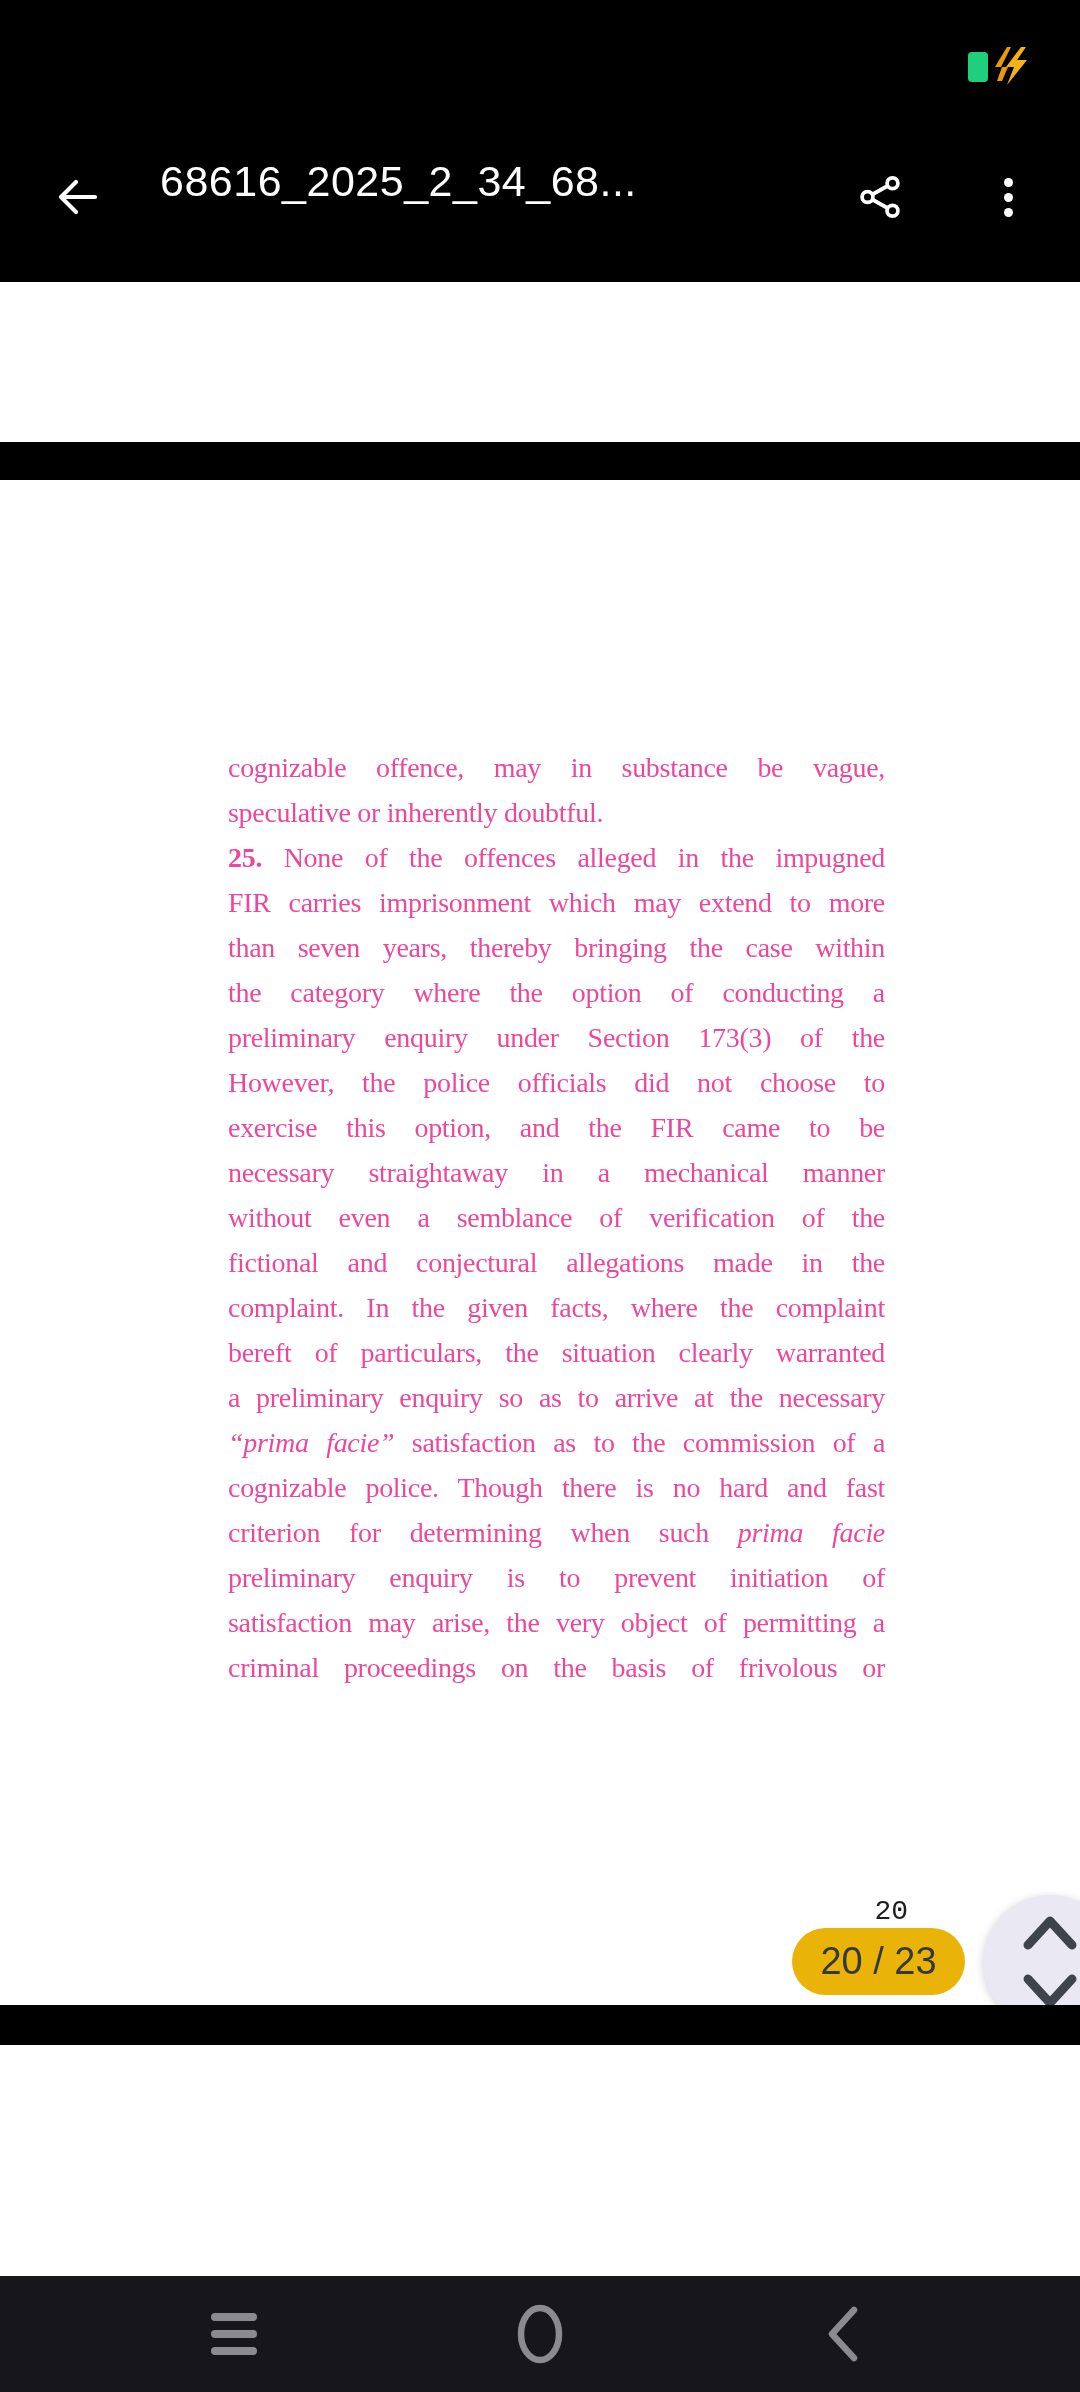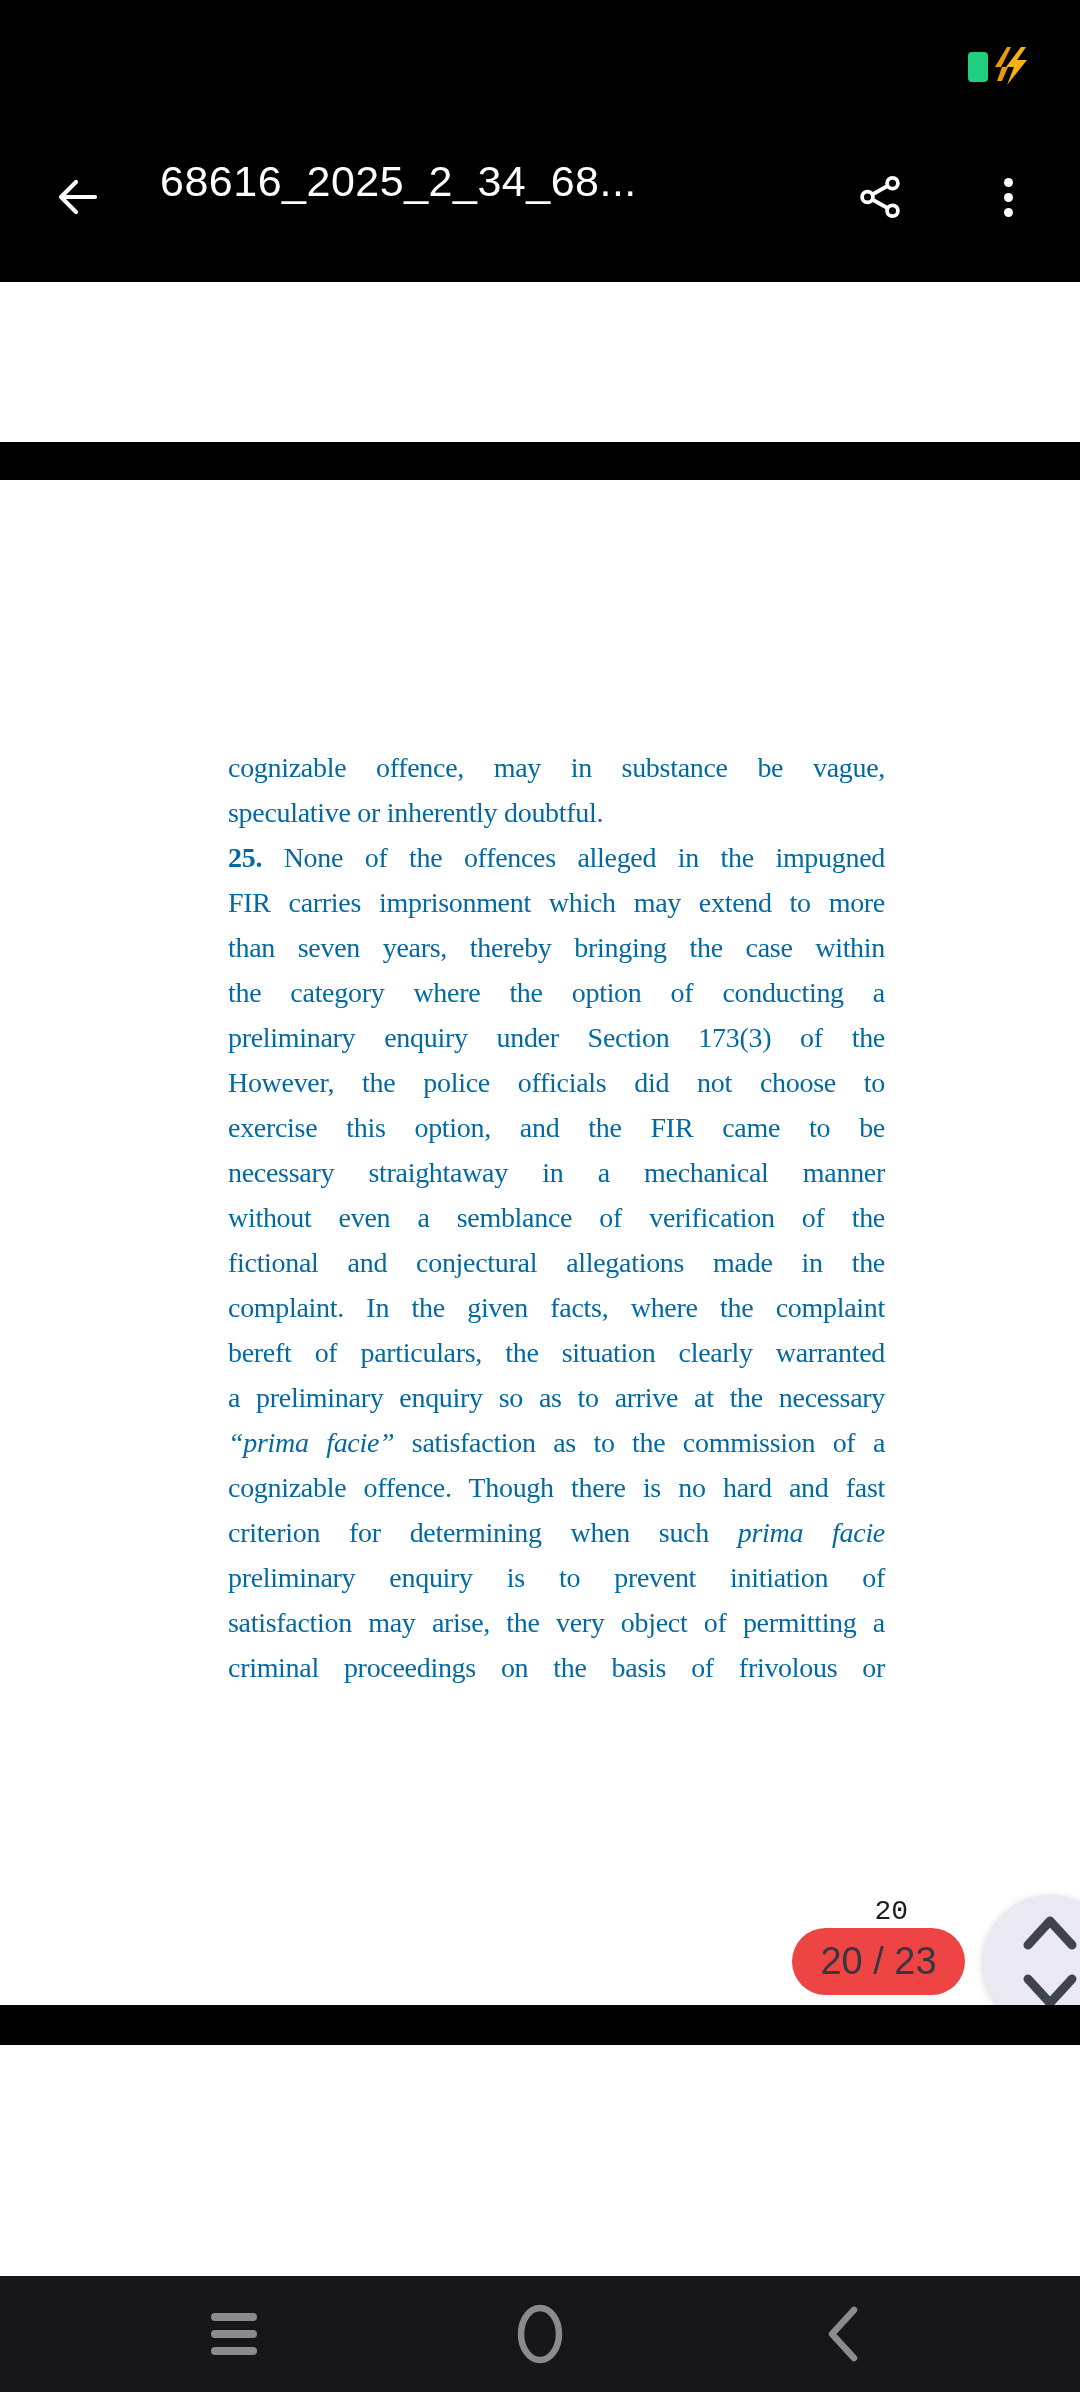--- a/index.html
+++ b/index.html
@@ -15,30 +15,30 @@
   .appbar-share{position:absolute;left:855px;top:172px;width:50px;height:50px;cursor:pointer;}
   .appbar-menu{position:absolute;left:986px;top:170px;width:44px;height:54px;cursor:pointer;display:flex;
                flex-direction:column;align-items:center;justify-content:center;gap:6px;}
   .appbar-menu i{width:9px;height:9px;border-radius:50%;background:#fff;}
   
   .page19-strip{position:absolute;left:0;top:282px;width:1080px;height:160px;background:#fff;}
   .pgnum{position:absolute;font-family:Liberation Mono, monospace;color:#1d1d1d;text-align:right;}
   .pg19{left:830px;top:336px;width:80px;font-size:31px;}
   .gap1{position:absolute;left:0;top:442px;width:1080px;height:38px;background:#000;}
   .page20{position:absolute;left:0;top:480px;width:1080px;height:1525px;background:#fff;}
-  .doc-text{position:absolute;left:228px;top:265px;width:657px;color:#0369a1;
+  .doc-text{position:absolute;left:228px;top:265px;width:657px;color:#ec4899;
             font-family:"Liberation Serif",serif;font-size:28px;letter-spacing:-0.3px;}
   .doc-line{height:45px;line-height:45px;text-align:left;}
   .doc-line.j{text-align:justify;text-align-last:justify;}
   .doc-line .b{font-weight:bold;}
   .doc-line .i{font-style:italic;}
   .pg20{left:832px;top:1896px;width:76px;font-size:28px;}
   
   .pager-chip{position:absolute;left:792px;top:1928px;width:173px;height:67px;border-radius:34px;
-              background:#ef4444;display:flex;align-items:center;justify-content:center;
+              background:#eab308;display:flex;align-items:center;justify-content:center;
               color:#343841;font-size:38px;}
   .scroll-fab{position:absolute;left:983px;top:1895px;width:134px;height:134px;border-radius:50%;
               background:#eae8f2;box-shadow:0 2px 8px rgba(0,0,0,.18);cursor:pointer;
               display:flex;align-items:center;justify-content:center;}
   .gap2{position:absolute;left:0;top:2005px;width:1080px;height:40px;background:#000;}
   
   .navbar{position:absolute;left:0;top:2276px;width:1080px;height:116px;background:#17171b;}
   .nav-btn{position:absolute;top:0;width:160px;height:116px;display:flex;align-items:center;justify-content:center;cursor:pointer;}
   .nav-recents{left:154px;}
   .nav-home{left:460px;}
@@ -96,21 +96,21 @@
         <div class="doc-line j"><span>preliminary enquiry under Section 173(3) of the</span></div>
         <div class="doc-line j"><span>However, the police officials did not choose to</span></div>
         <div class="doc-line j"><span>exercise this option, and the FIR came to be</span></div>
         <div class="doc-line j"><span>necessary straightaway in a mechanical manner</span></div>
         <div class="doc-line j"><span>without even a semblance of verification of the</span></div>
         <div class="doc-line j"><span>fictional and conjectural allegations made in the</span></div>
         <div class="doc-line j"><span>complaint. In the given facts, where the complaint</span></div>
         <div class="doc-line j"><span>bereft of particulars, the situation clearly warranted</span></div>
         <div class="doc-line j"><span>a preliminary enquiry so as to arrive at the necessary</span></div>
         <div class="doc-line j"><span class="i">“prima facie”</span><span> satisfaction as to the commission of a</span></div>
-        <div class="doc-line j"><span>cognizable offence. Though there is no hard and fast</span></div>
+        <div class="doc-line j"><span>cognizable police. Though there is no hard and fast</span></div>
         <div class="doc-line j"><span>criterion for determining when such </span><span class="i">prima facie</span></div>
         <div class="doc-line j"><span>preliminary enquiry is to prevent initiation of</span></div>
         <div class="doc-line j"><span>satisfaction may arise, the very object of permitting a</span></div>
         <div class="doc-line j"><span>criminal proceedings on the basis of frivolous or</span></div>
       </div>
   </div>
 
   <div class="pgnum pg20">20</div>
 
   <div class="pager-chip">

